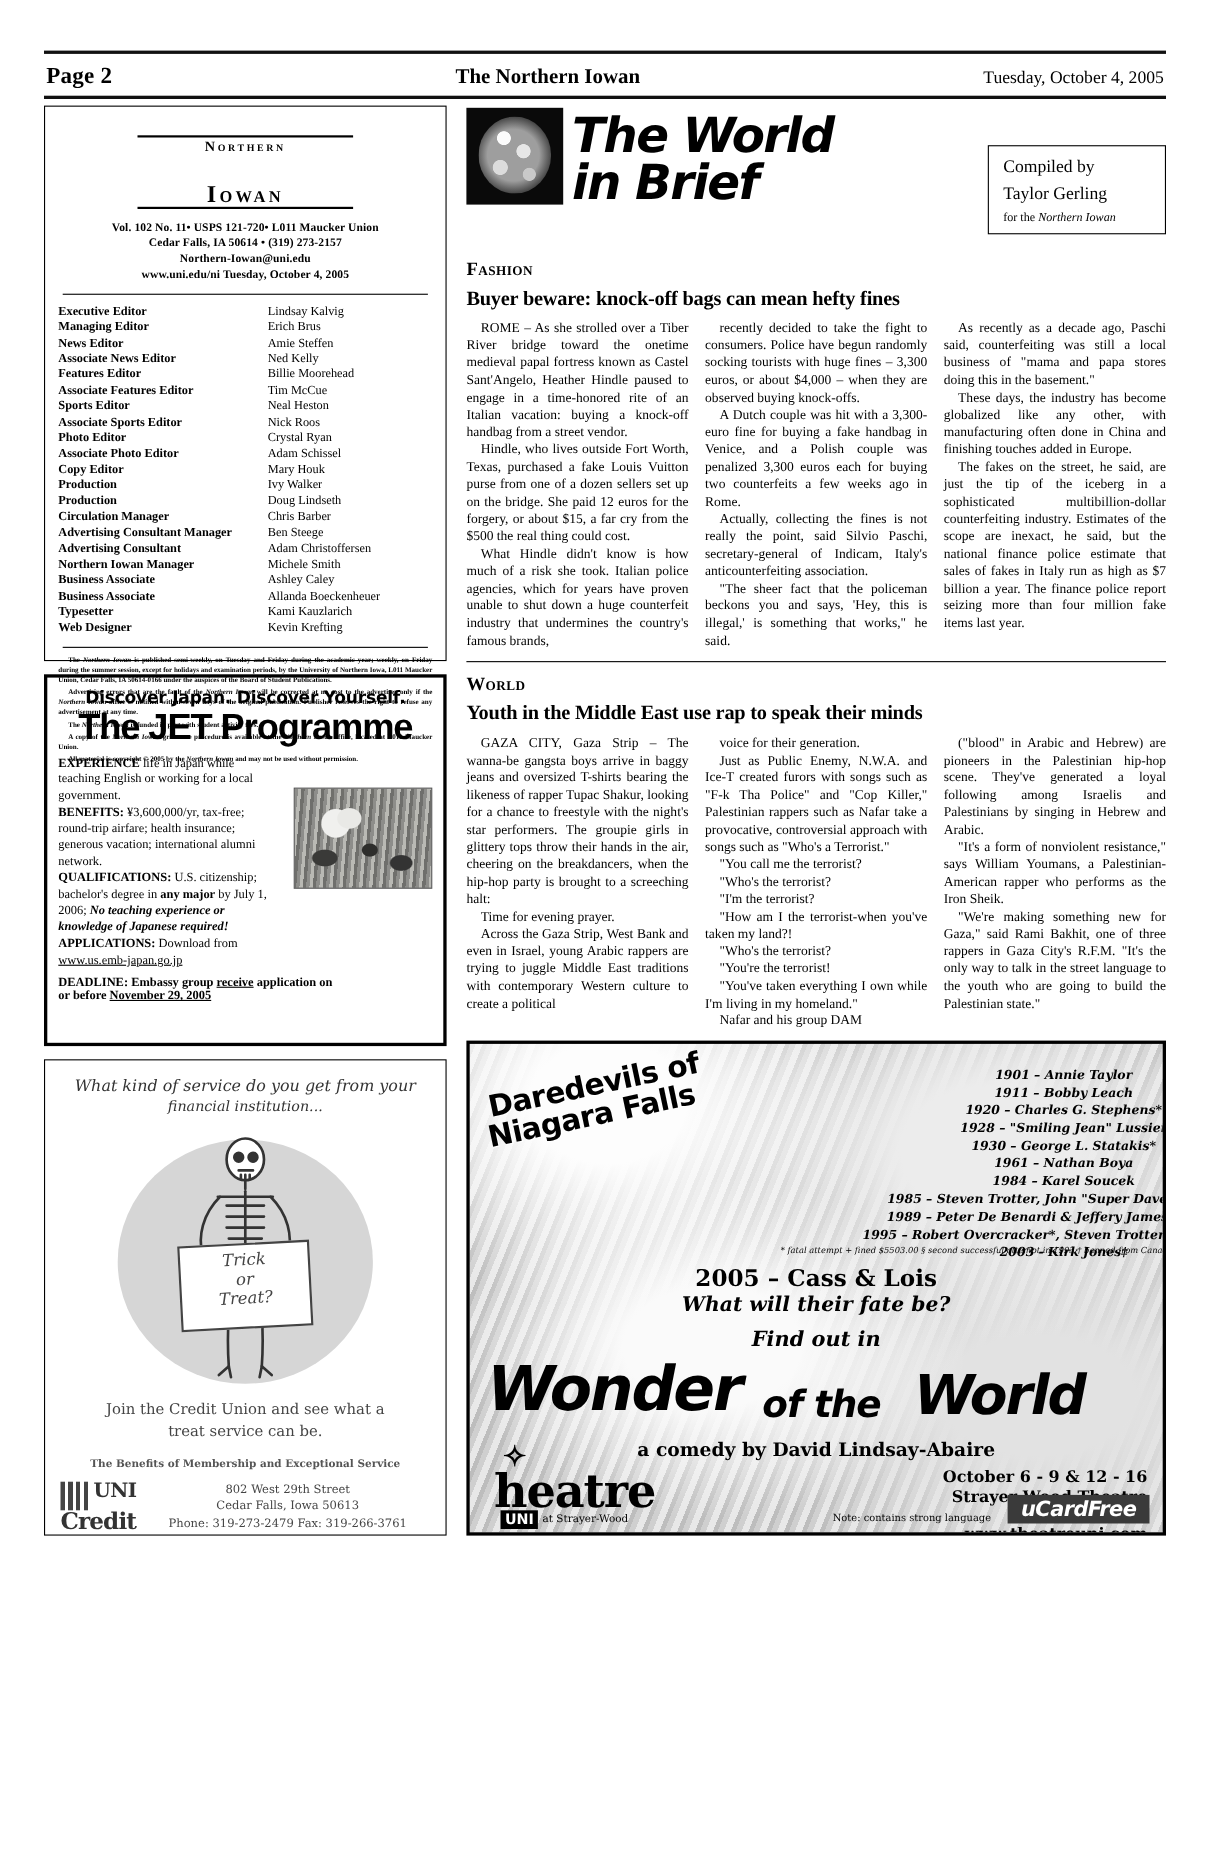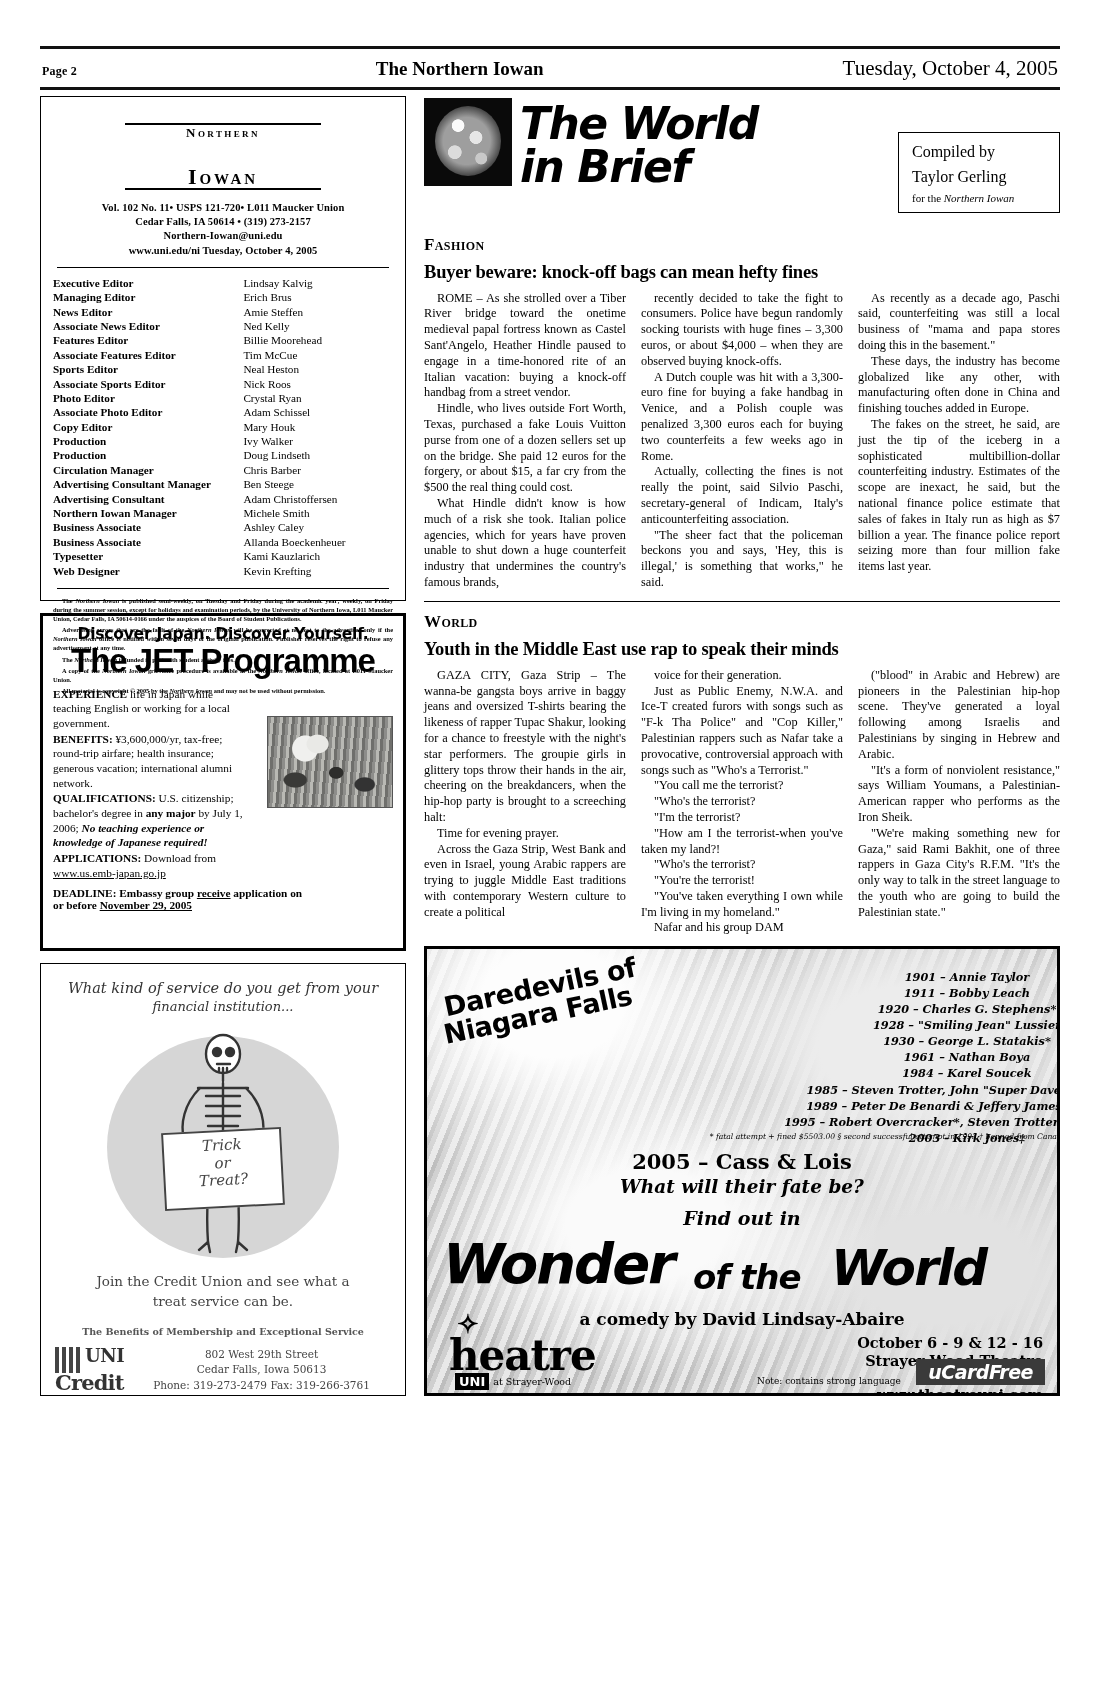--- a/index.html
+++ b/index.html
@@ -12,23 +12,23 @@
     position:relative;
     overflow:hidden;
   }
   .page { width:1100px; height:1700px; position:relative; padding:0 40px; }
 
   
   .topbar { position:relative; margin-top:46px; }
   .rule-thick { border-top:3px solid #111; }
   .folio { display:flex; align-items:baseline; justify-content:space-between;
            padding:7px 2px 6px 2px; }
-  .folio-left { font-weight:bold; font-size:12px; letter-spacing:.2px; }
+  .folio-left { font-weight:bold; font-size:21px; letter-spacing:.2px; }
   .folio-center { font-weight:bold; font-size:19px; }
-  .folio-right { font-size:21px; }
+  .folio-right { font-size:16px; }
 
   
   .editorline { display:flex; justify-content:space-between; margin-top:22px;
                 font-size:17px; }
   .editorline b { font-weight:bold; }
 
   
   .cols { display:flex; gap:18px; margin-top:6px; }
   .colL { width:366px; flex:0 0 366px; }
   .colR { flex:1; position:relative; }

